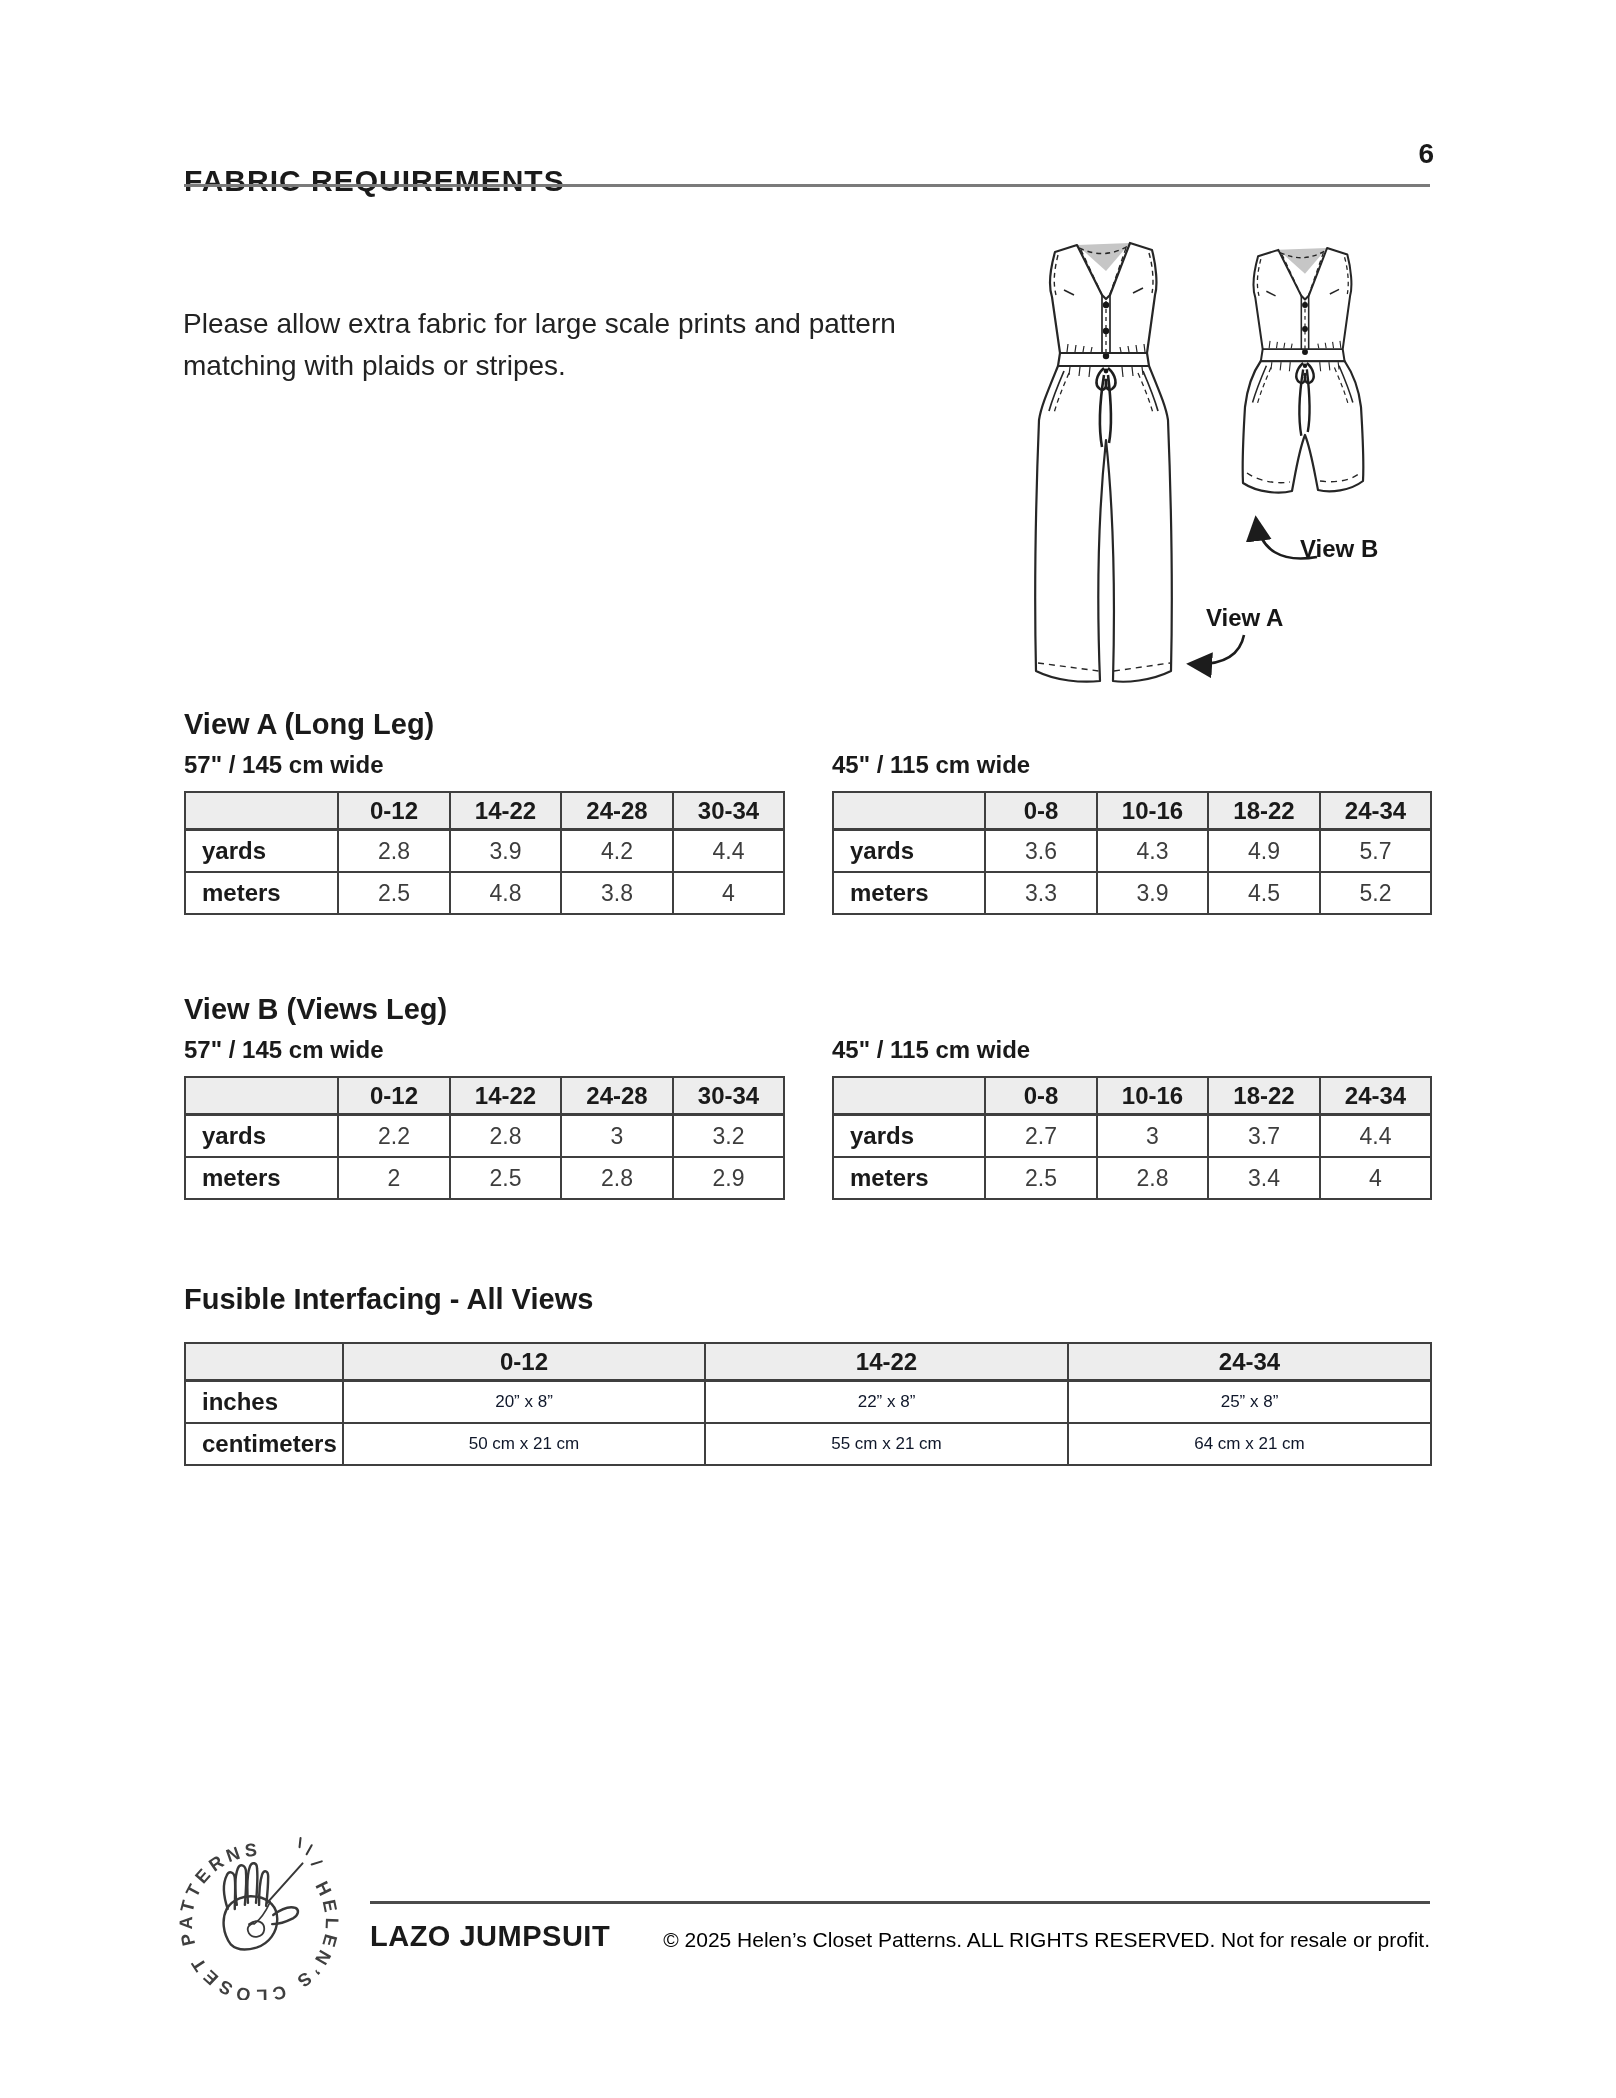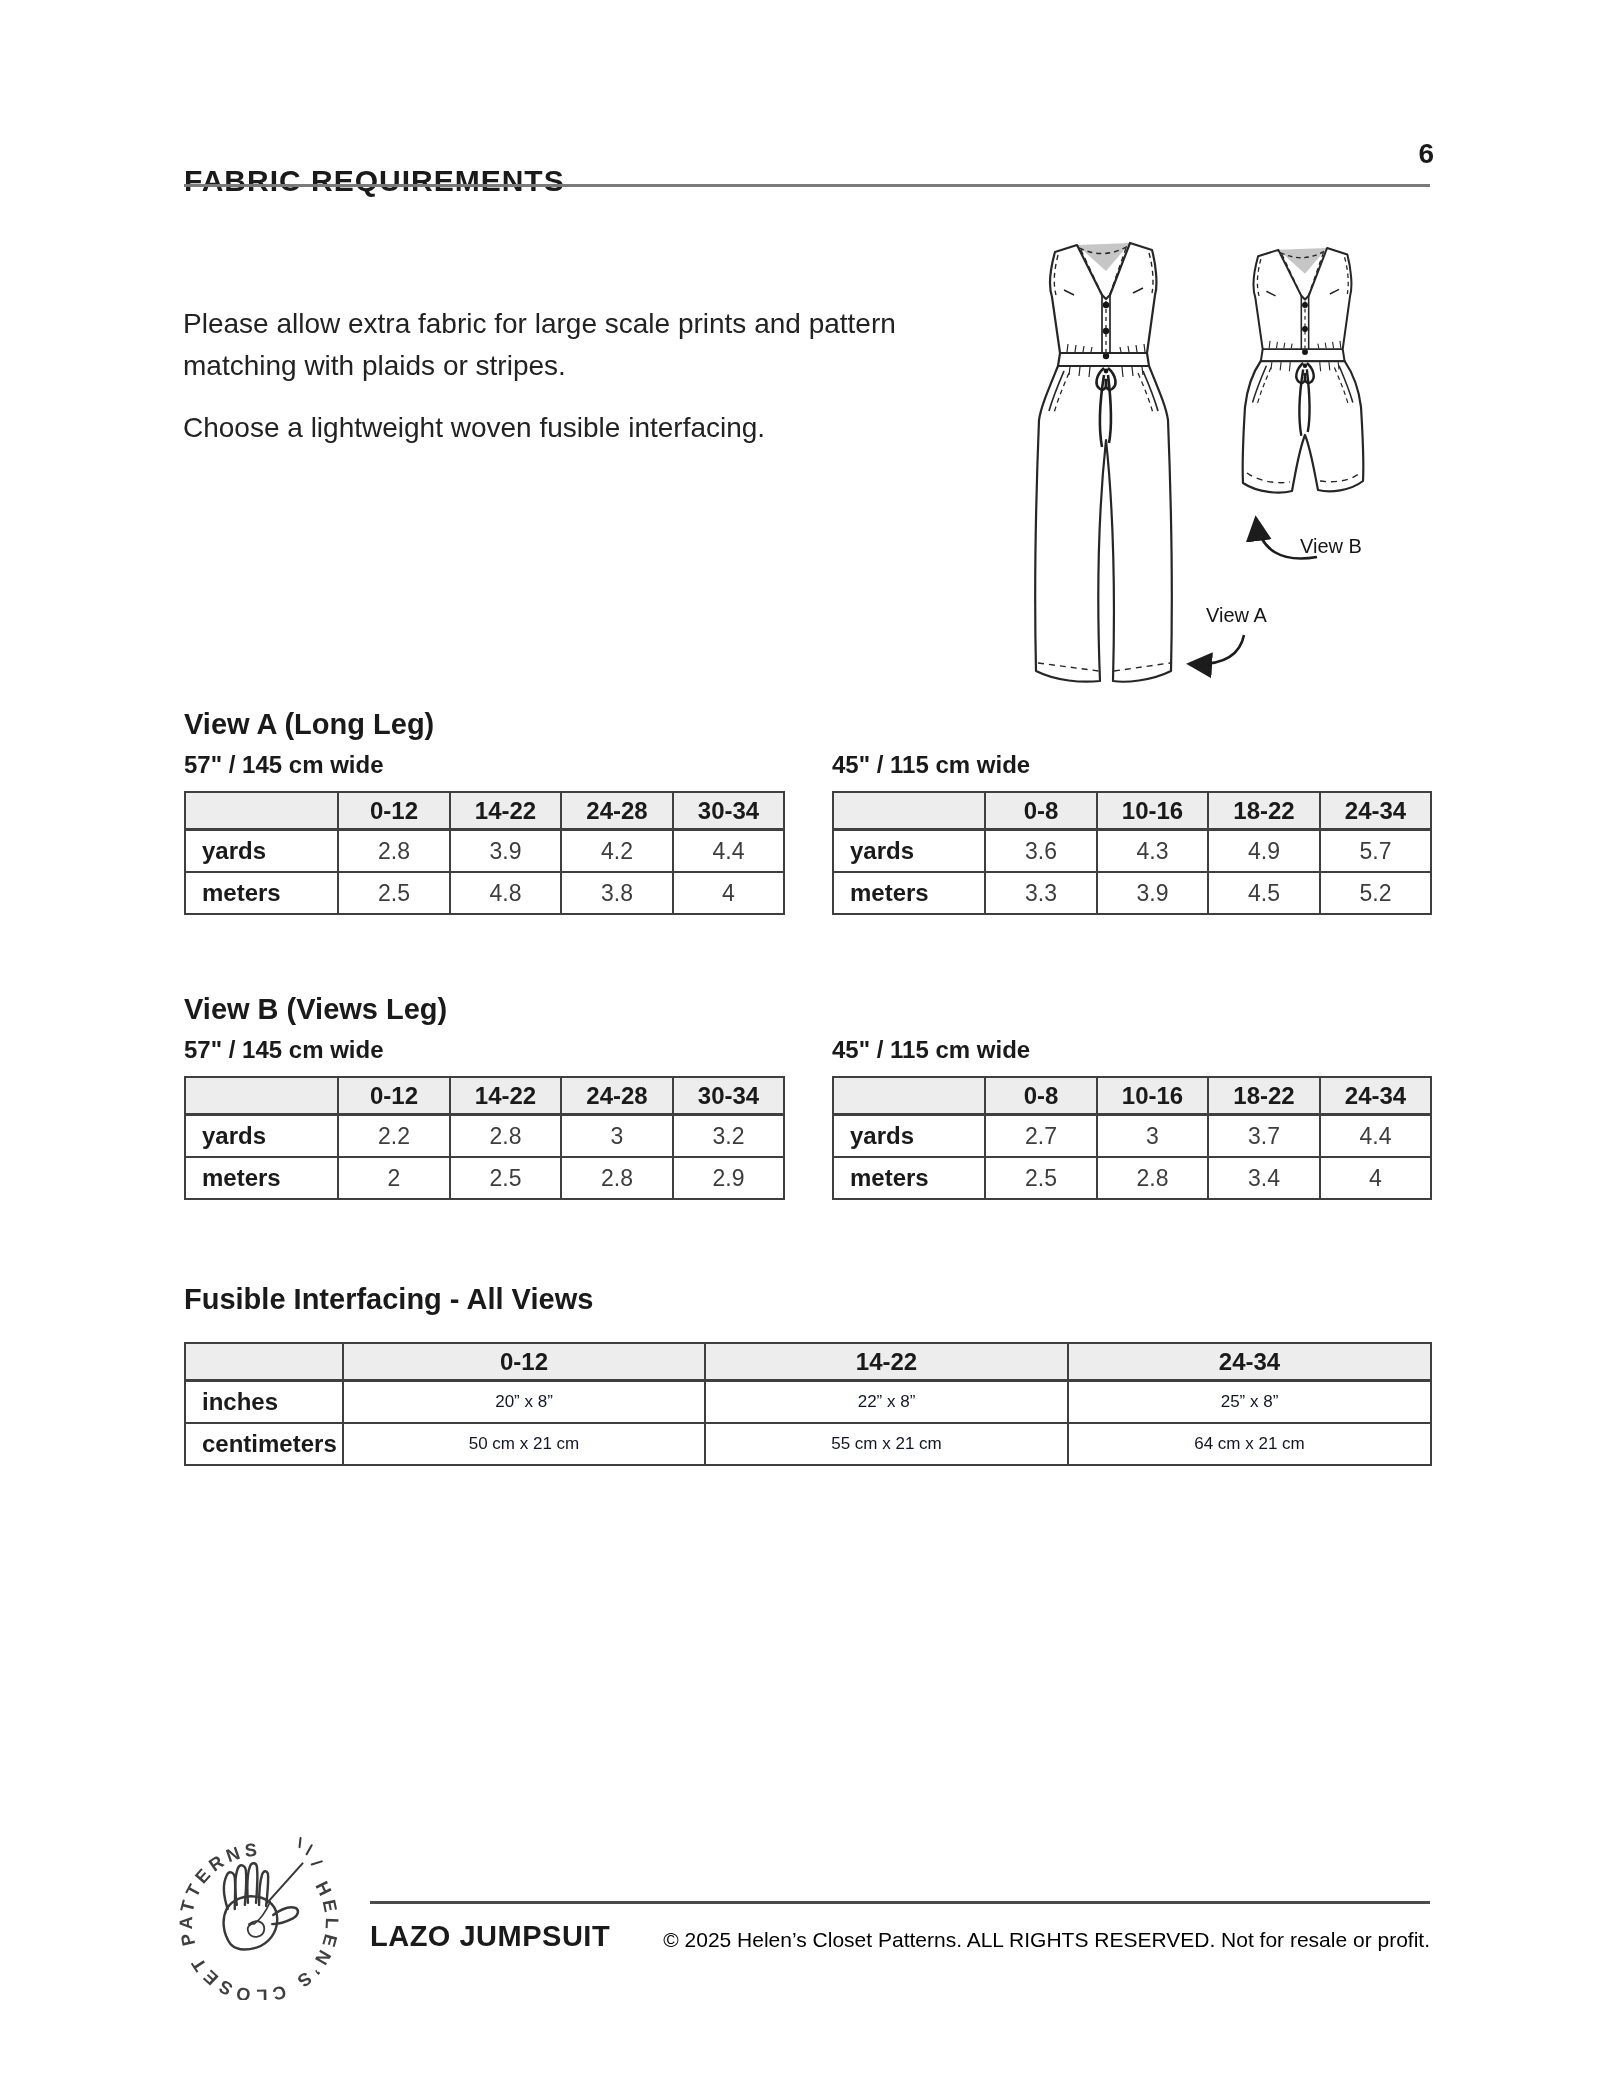--- a/index.html
+++ b/index.html
@@ -7,21 +7,21 @@
     position:relative;width:1616px;height:2098px;
     font-family:"Liberation Sans", sans-serif;color:#1a1a1a;overflow:hidden;
   }
   .abs{position:absolute;}
   .page-title{left:184px;top:136px;font-size:30px;font-weight:bold;letter-spacing:1px;margin-top:28px;}
   .page-number{right:182px;top:138px;font-size:28px;font-weight:bold;}
   .header-rule{left:184px;top:184px;width:1246px;height:3px;background:#7a7a7a;}
   .intro{left:183px;top:295px;width:800px;font-size:28px;line-height:42px;color:#222;}
   .intro p{margin:8px 0 20px 0;}
   .illustration{left:1020px;top:235px;width:410px;height:480px;}
-  .view-label{position:absolute;font-size:20px;color:#161616;white-space:nowrap;}
+  .view-label{position:absolute;font-size:24px;color:#161616;white-space:nowrap;font-weight:bold;}
   .lbl-view-a{left:186px;top:369px;}
   .lbl-view-b{left:280px;top:300px;}
   .section-heading{font-size:29px;font-weight:bold;white-space:nowrap;}
   .h-view-a{left:184px;top:708px;}
   .h-view-b{left:184px;top:993px;}
   .h-fusible{left:184px;top:1283px;}
   .tblock{width:599px;}
   .tblock .sub-heading{font-size:24px;font-weight:bold;margin:0 0 12px 0;white-space:nowrap;}
   .t-a57{left:184px;top:751px;}
   .t-a45{left:832px;top:751px;width:598px;}
@@ -46,21 +46,20 @@
 </style>
 </head>
 <body>
 
 <div class="abs page-title">FABRIC REQUIREMENTS</div>
 <div class="abs page-number">6</div>
 <div class="abs header-rule"></div>
 
 <div class="abs intro">
   <p>Please allow extra fabric for large scale prints and pattern matching with plaids or stripes.</p>
-  <p>Choose a lightweight woven fusible interfacing.</p>
 </div>
 
 <div class="abs illustration">
   <svg width="410" height="480" viewBox="0 0 410 480">
     <defs>
       <marker id="arrow" viewBox="0 0 10 10" refX="8.5" refY="5" markerWidth="10" markerHeight="10" orient="auto-start-reverse">
         <path d="M0,0 L10,5 L0,10 z" fill="#1c1c1c"></path>
       </marker>
       <g id="bodice">
         <path d="M-29,2 L24,0 L0,28 Z" fill="#c6c6c6" stroke="none"></path>

